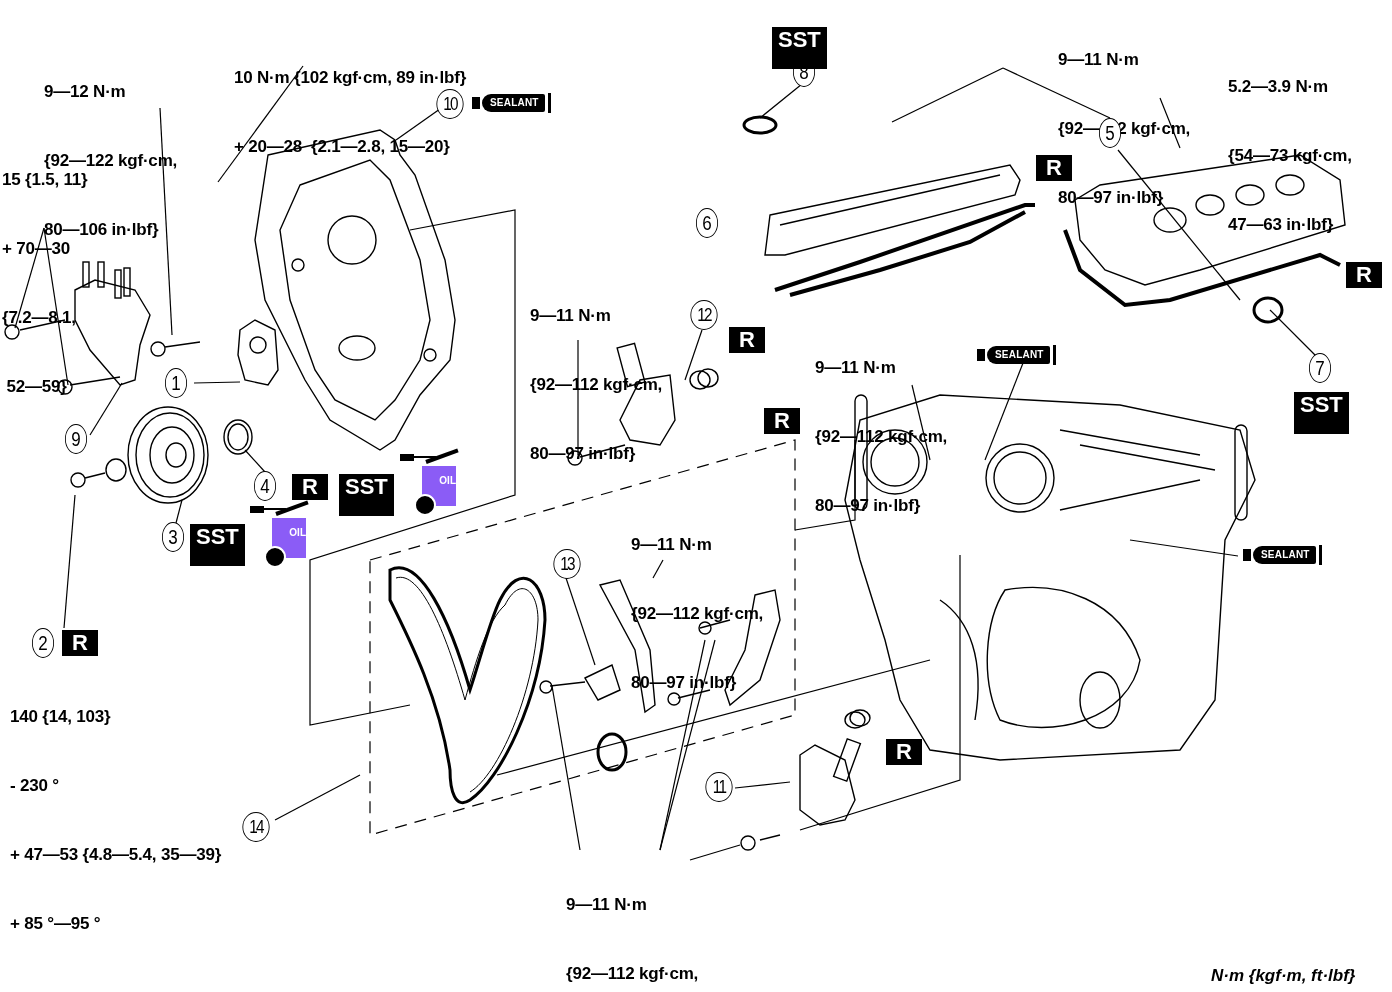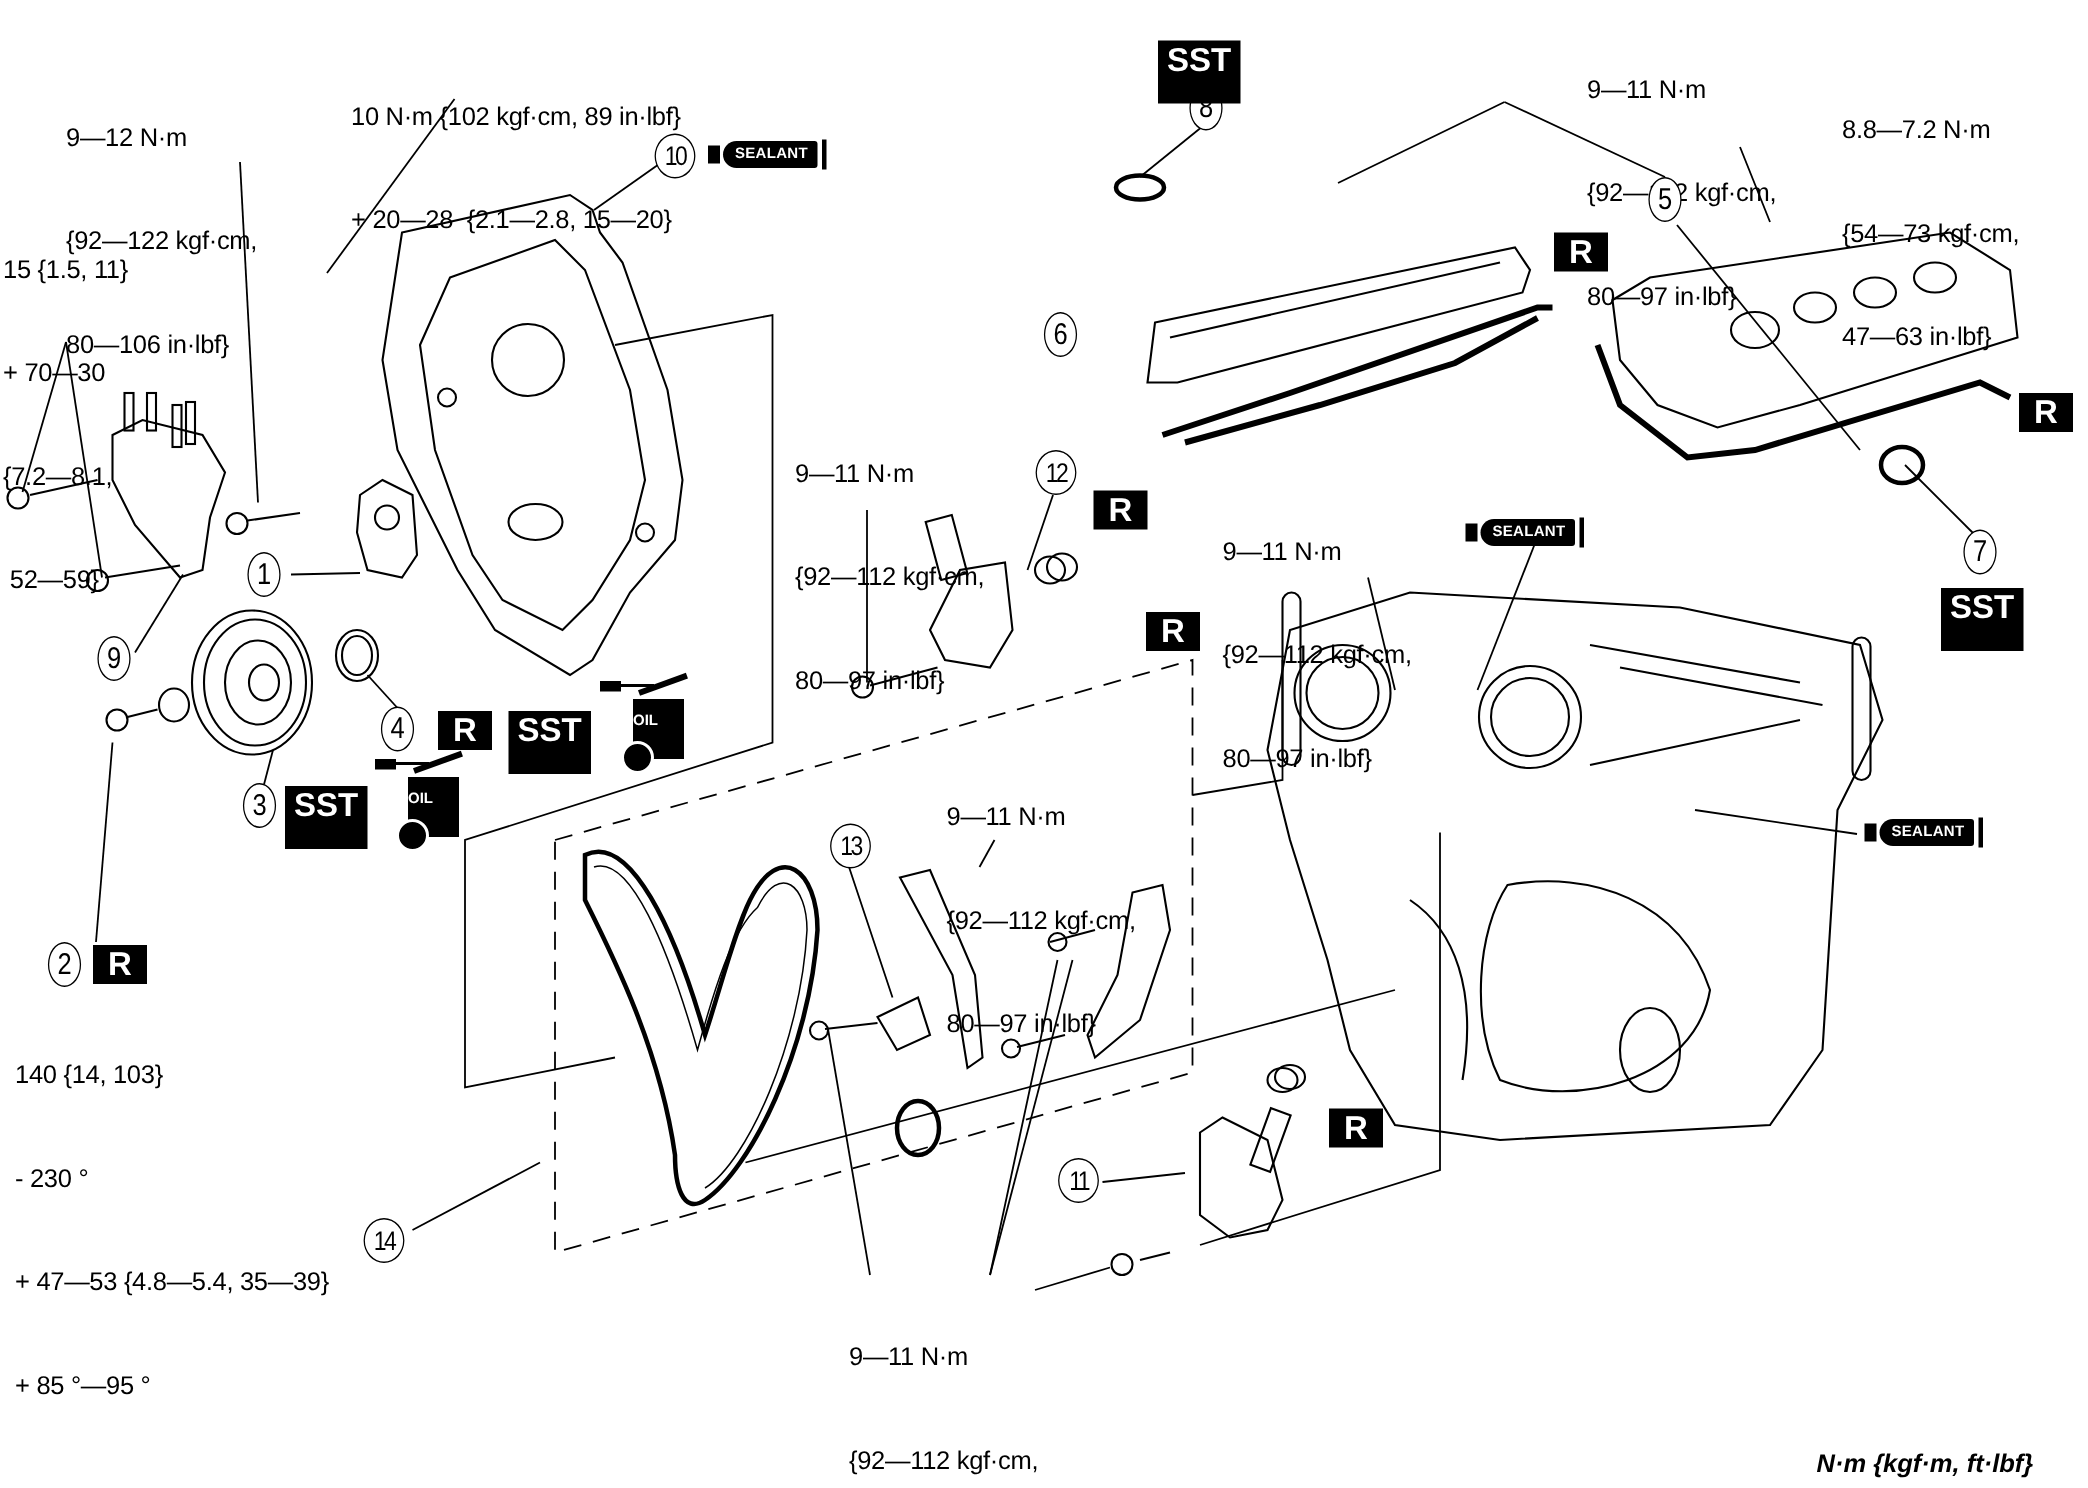--- a/index.html
+++ b/index.html
@@ -1,41 +1,41 @@
 <!DOCTYPE html>
 <html><head>
 <meta charset="utf-8">
 <style>
   html, body { margin: 0; padding: 0; background: #ffffff; }
   body { width: 1392px; height: 992px; position: relative; overflow: hidden;
          font-family: "Liberation Sans", sans-serif; color: #000; }
   #stage { position: absolute; left: 0; top: 0; width: 1392px; height: 992px; }
   svg#drawing { position: absolute; left: 0; top: 0; }
-  .lbl { position: absolute; font-weight: normal; font-size: 17px; line-height: 23px;
+  .lbl { position: absolute; font-weight: bold; font-size: 17px; line-height: 23px;
          white-space: pre; letter-spacing: -0.2px; }
   .lbl div { white-space: pre; }
   .num { position: absolute; width: 24px; height: 28px; border: 1px solid #000; border-radius: 50%;
          font-size: 20px; line-height: 28px; text-align: center; background: #fff;
          font-family: "Liberation Sans", sans-serif; transform: scaleX(0.85); }
   .num.wide { width: 30px; font-size: 18px; letter-spacing: -2px; }
   .tag { position: absolute; background: #000; color: #fff; font-weight: bold;
          text-align: center; font-family: "Liberation Sans", sans-serif; }
   .tag.r { width: 36px; height: 26px; font-size: 22px; line-height: 26px; }
   .tag.sst { height: 42px; font-size: 22px; line-height: 26px; padding: 0 6px; }
   .sealant { position: absolute; height: 20px; display: flex; align-items: center; }
   .sealant .cap { width: 8px; height: 12px; background: #000; margin-right: 2px; }
   .sealant .body { background: #000; color: #fff; font-weight: bold; font-size: 10px;
          height: 18px; line-height: 18px; padding: 0 6px 0 8px; border-radius: 9px 2px 2px 9px; letter-spacing: 0.2px; }
   .sealant .end { width: 3px; height: 20px; background: #000; margin-left: 3px; }
   .oil { position: absolute; width: 56px; height: 62px; }
   .oil .handle { position: absolute; left: 0; top: 0; width: 14px; height: 7px; background: #000; }
   .oil .arm { position: absolute; left: 12px; top: 2px; width: 24px; height: 2px; background: #000; }
   .oil .lever { position: absolute; left: 26px; top: 6px; width: 34px; height: 4px; background: #000; transform: rotate(-20deg); transform-origin: left; }
-  .oil .can { position: absolute; left: 22px; top: 12px; width: 34px; height: 40px; background: #000000; color: #fff;
-         font-size: 10px; font-weight: bold; text-align: left; line-height: 30px; }
+  .oil .can { position: absolute; left: 22px; top: 12px; width: 34px; height: 40px; background: #8b5cf6; color: #fff;
+         font-size: 10px; font-weight: bold; text-align: right; line-height: 30px; }
   .oil .wheel { position: absolute; left: 14px; top: 40px; width: 18px; height: 18px; border-radius: 50%; background: #000; border: 2px solid #fff; }
   .unit { position: absolute; font-weight: bold; font-size: 17px; }
 </style>
 </head>
 <body>
 
 <div id="stage">
 
 <svg id="drawing" width="1392" height="992" viewBox="0 0 1392 992" fill="none" stroke="#000" stroke-width="1.4">
 
@@ -207,21 +207,21 @@
   <div>+ 70—30</div>
   <div>{7.2—8.1,</div>
   <div> 52—59}</div>
 </div>
 <div class="lbl" style="left:1058px;top:2px;">
   <div>9—11 N·m</div>
   <div>{92—112 kgf·cm,</div>
   <div>80—97 in·lbf}</div>
 </div>
 <div class="lbl" style="left:1228px;top:29px;">
-  <div>8.8—7.2 N·m</div>
+  <div>5.2—3.9 N·m</div>
   <div>{54—73 kgf·cm,</div>
   <div>47—63 in·lbf}</div>
 </div>
 <div class="lbl" style="left:530px;top:258px;">
   <div>9—11 N·m</div>
   <div>{92—112 kgf·cm,</div>
   <div>80—97 in·lbf}</div>
 </div>
 <div class="lbl" style="left:815px;top:310px;">
   <div>9—11 N·m</div>

